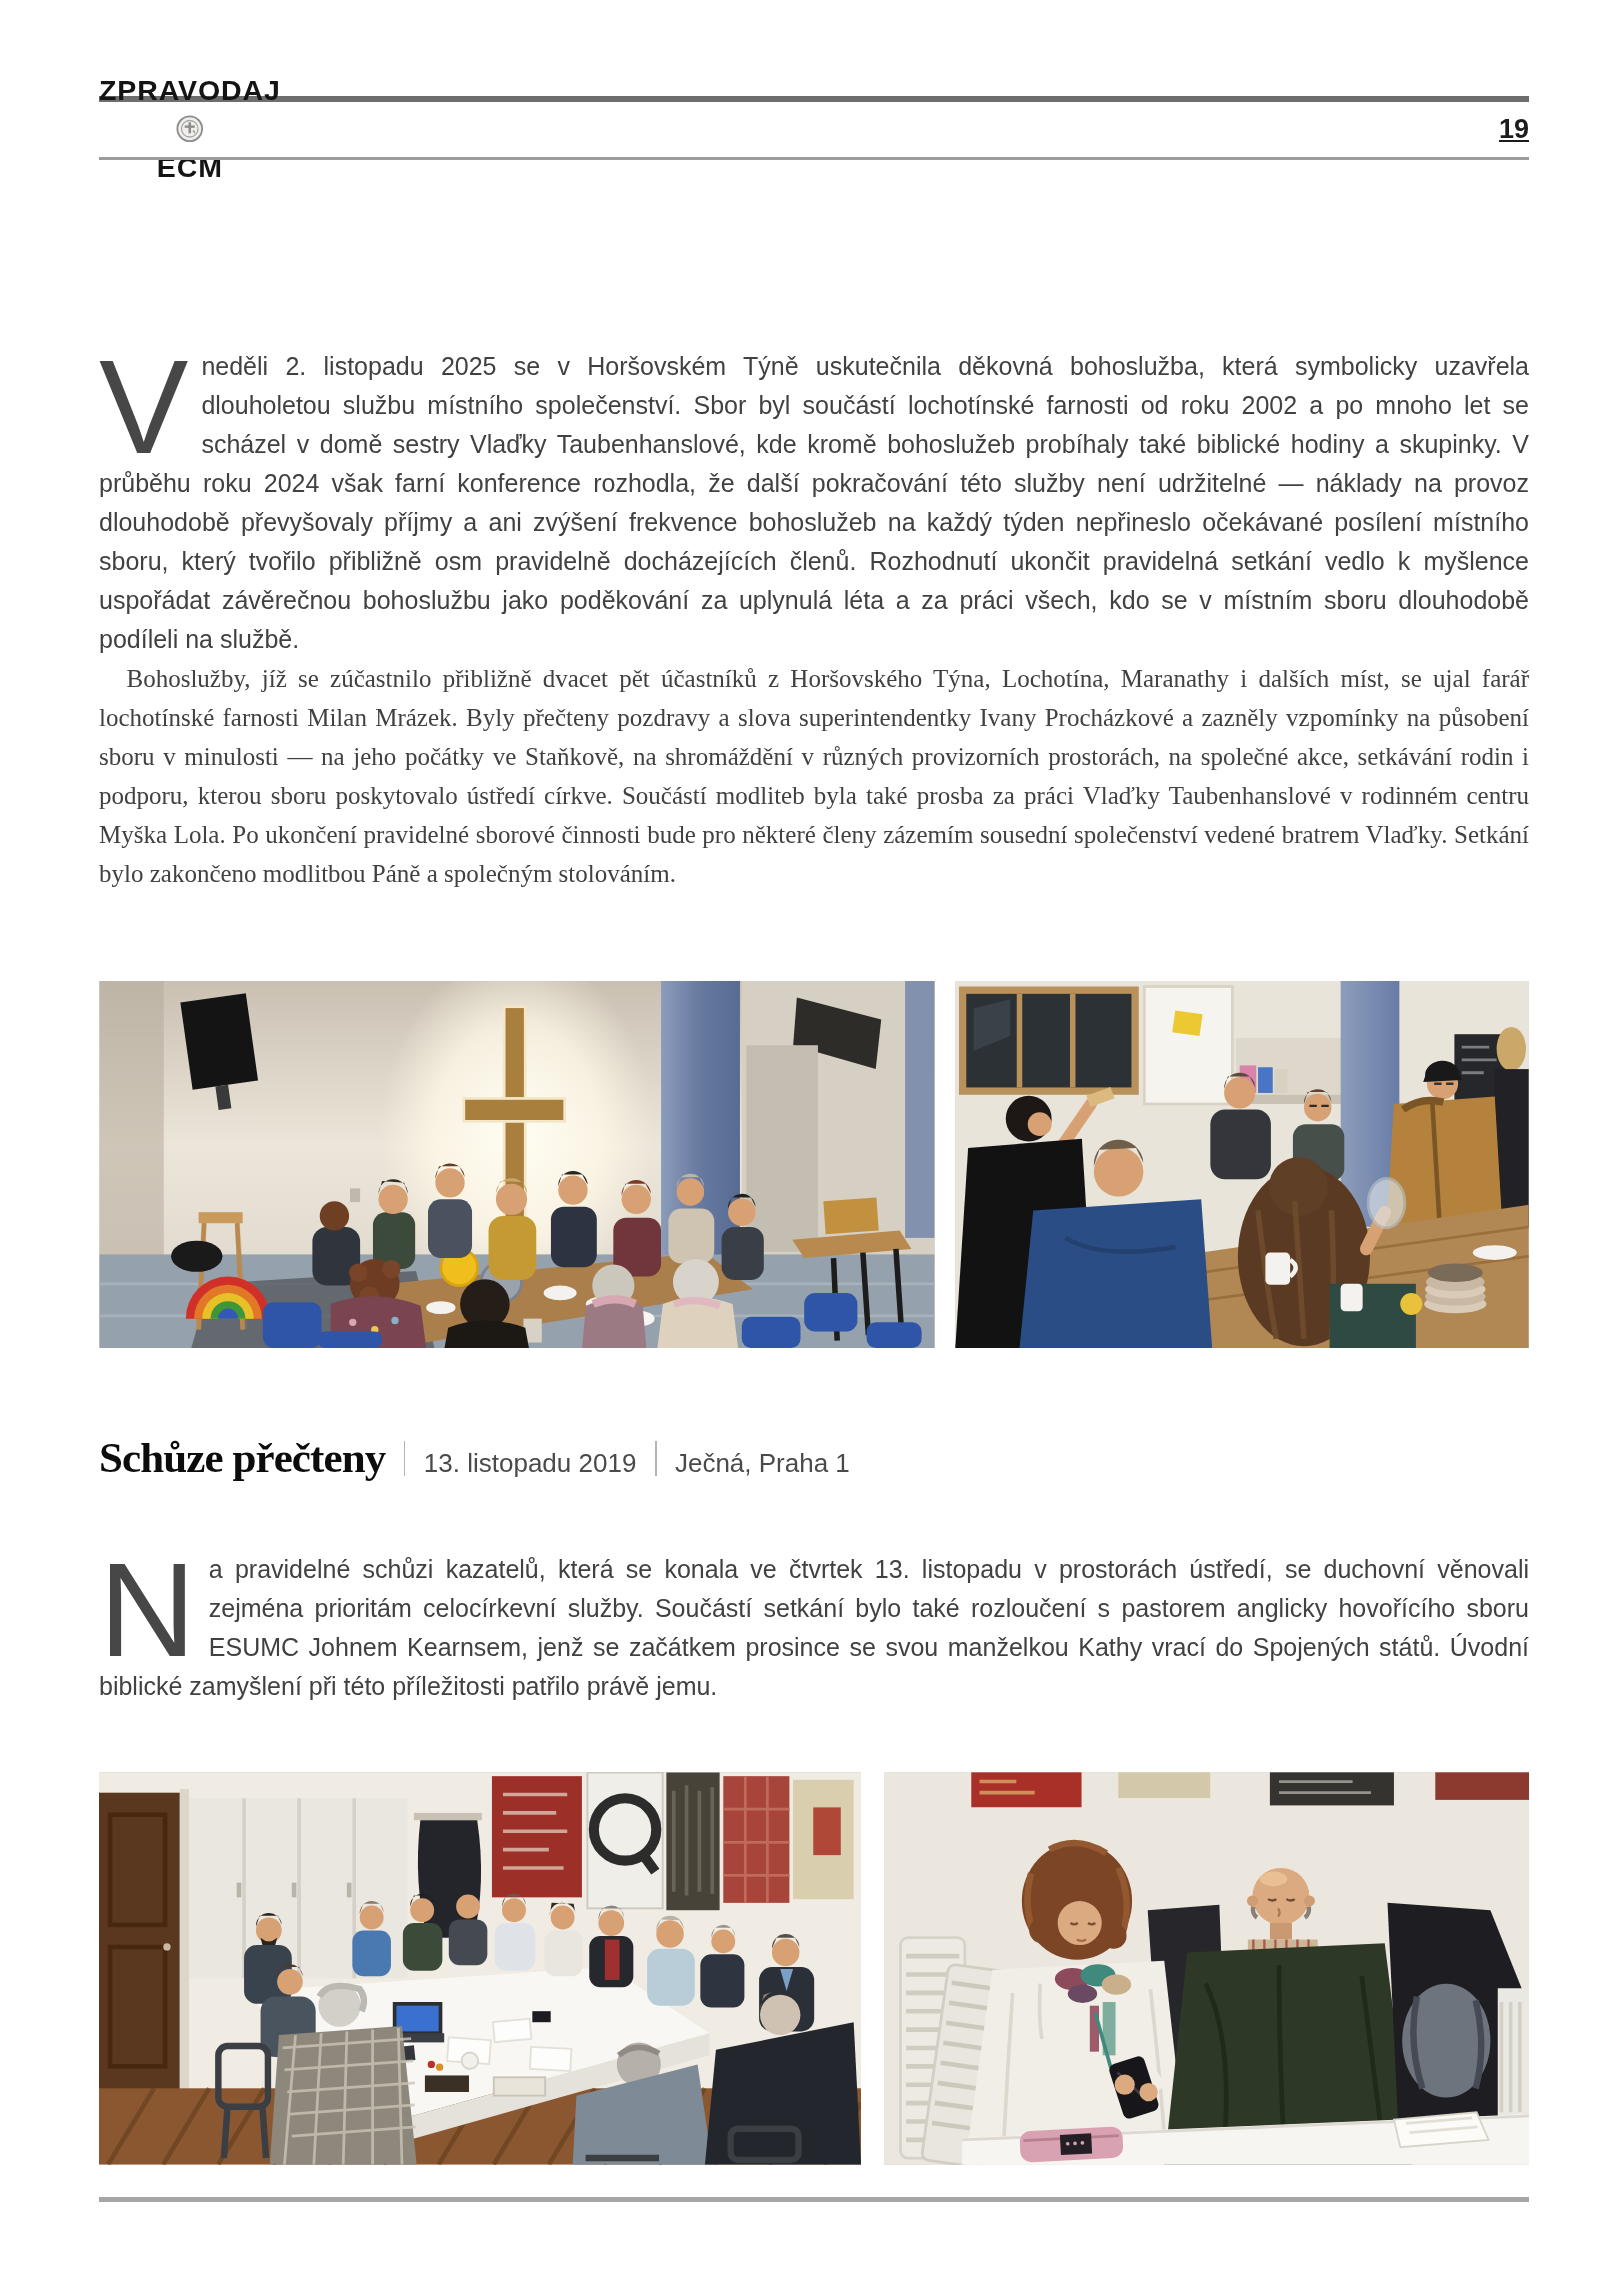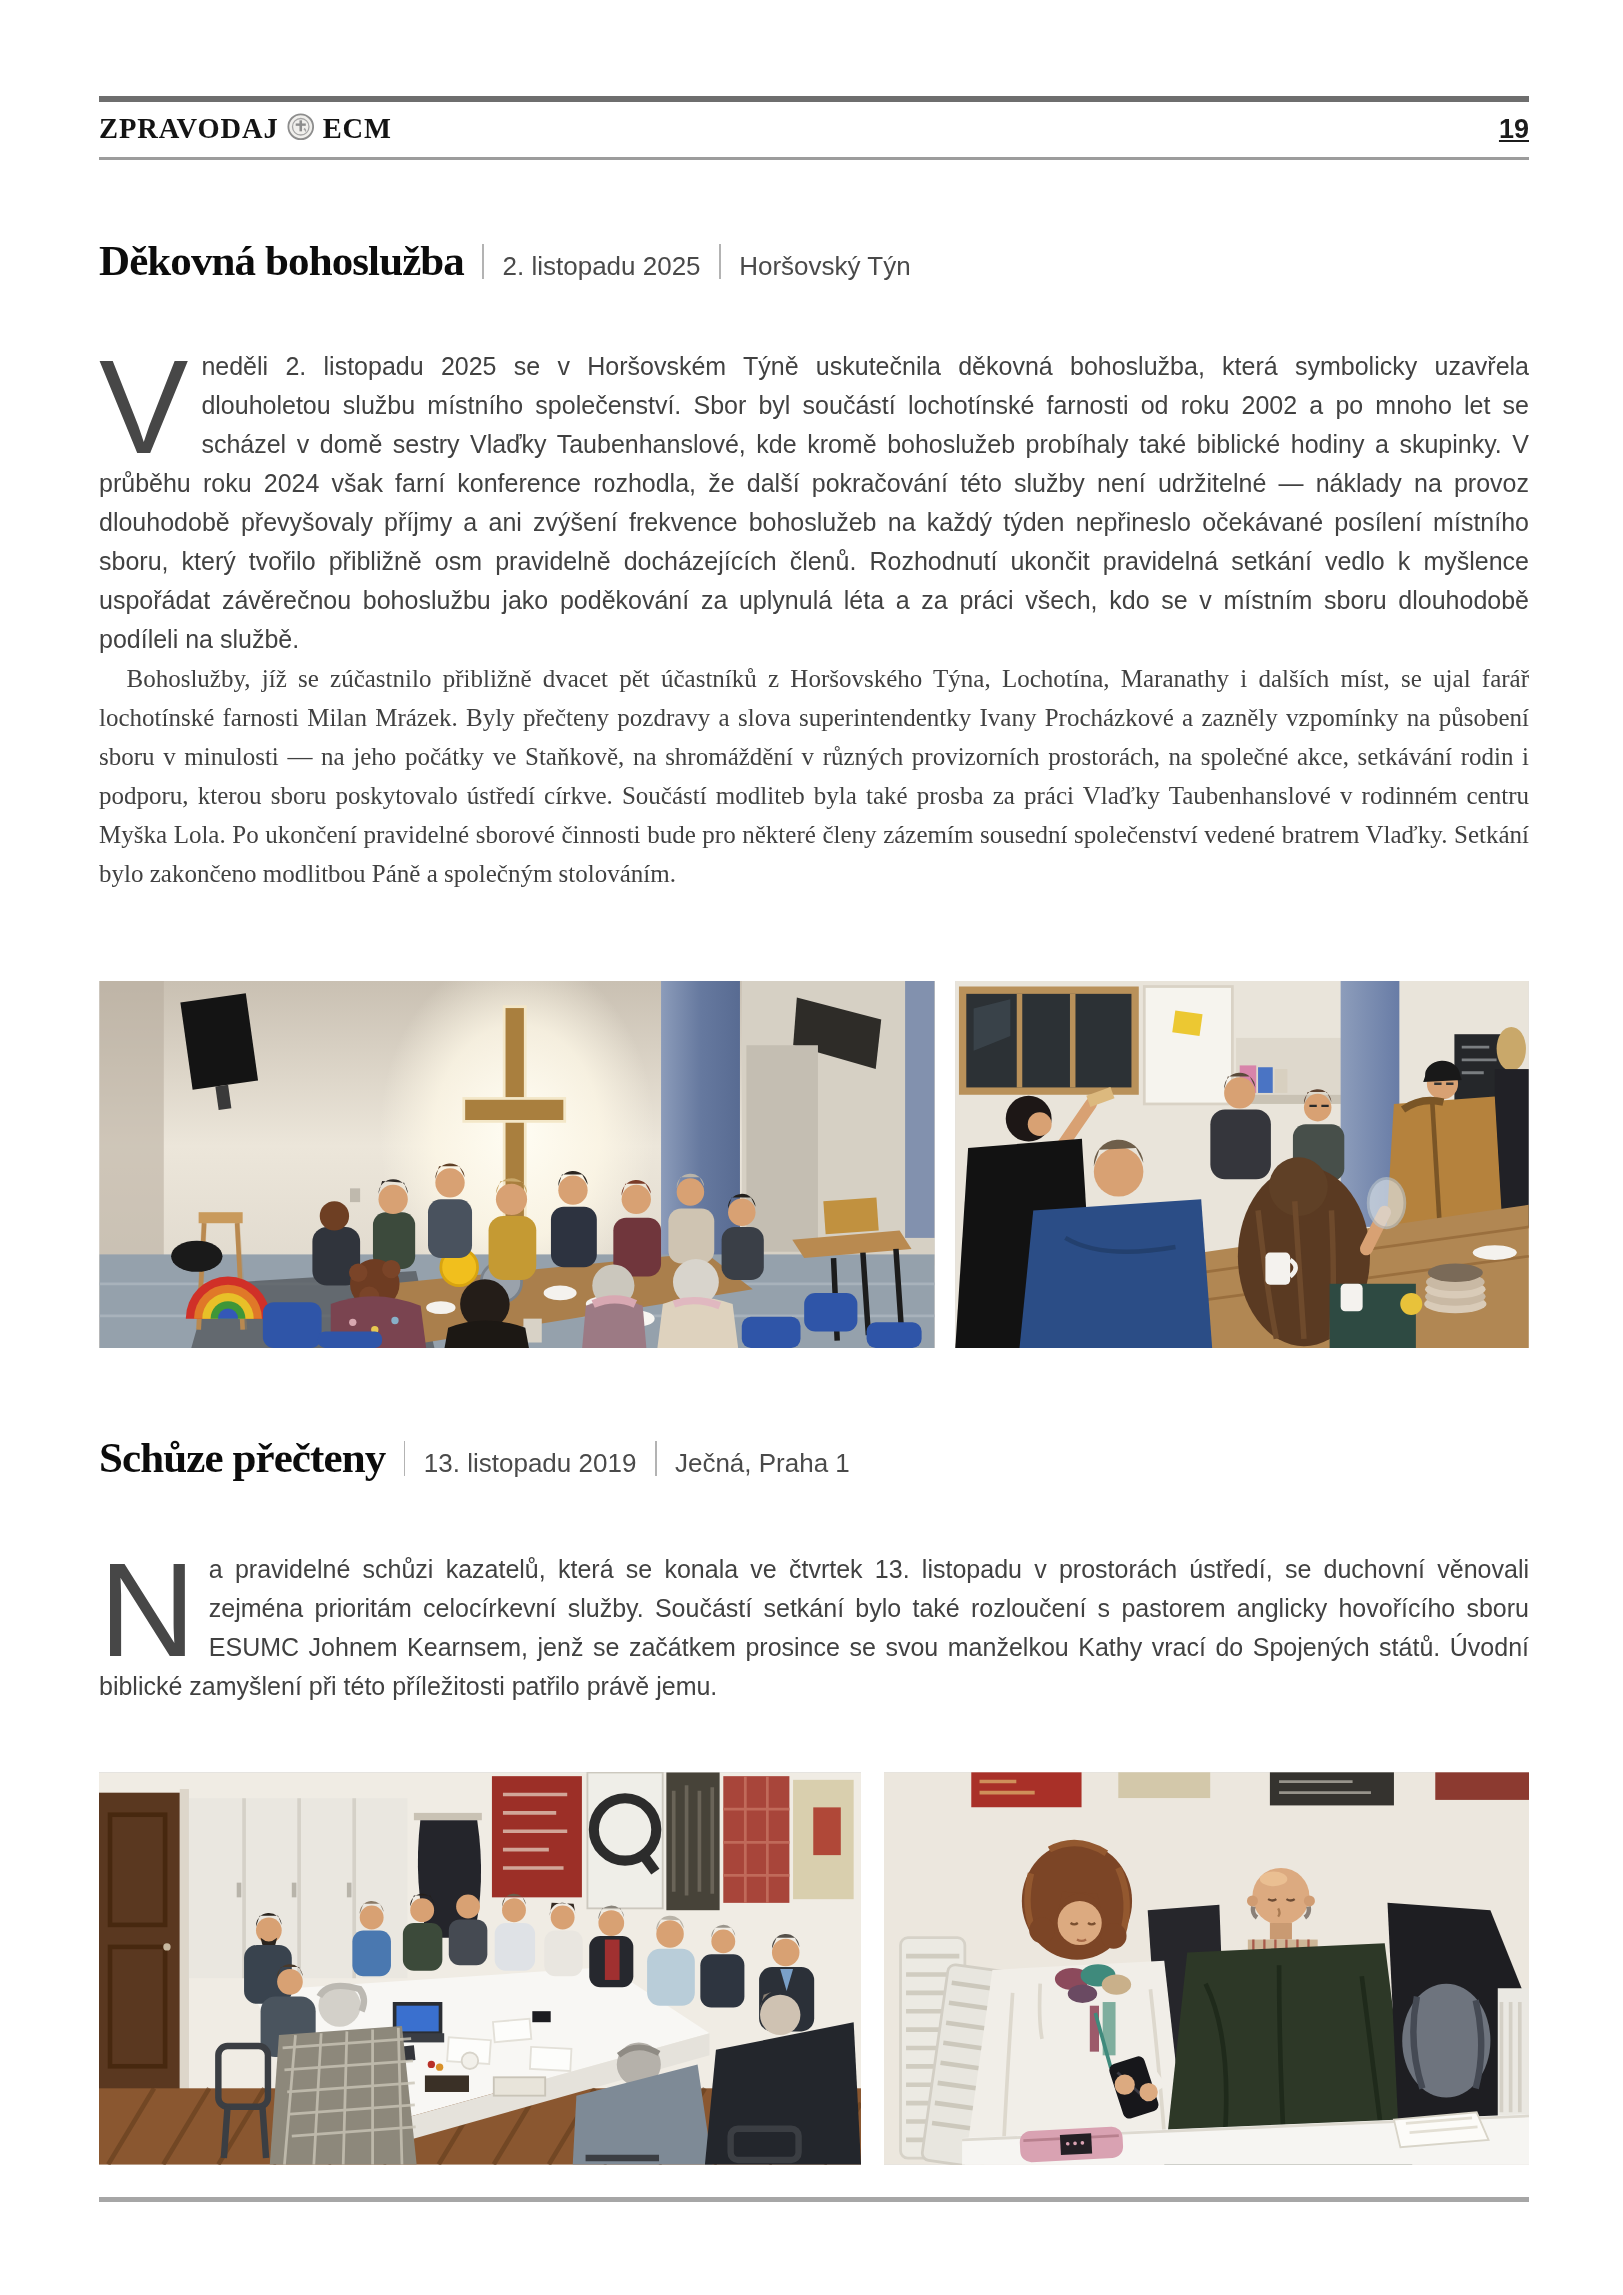--- a/index.html
+++ b/index.html
@@ -9,23 +9,23 @@
   }
   .rule { position:absolute; left:99px; width:1430px; }
   .rule-top    { top:96px;  height:5.5px; background:#6e6e6e; }
   .rule-under  { top:157px;  height:2.8px; background:#9c9c9c; }
   .rule-bottom { top:2197px; height:4.6px; background:#a6a6a6; }
 
   .masthead {
     position:absolute; left:99px; top:108px; width:1430px; height:42px;
     display:flex; justify-content:space-between; align-items:center;
   }
-  .brand { display:flex; align-items:flex-start; gap:8.3px;
-    font-family:Liberation Serif, serif; font-weight:700; font-size:28.5px;
-    letter-spacing:0.9px; color:#141414; }
+  .brand { display:flex; align-items:center; gap:8.3px;
+    font-family:Liberation Sans, sans-serif; font-weight:700; font-size:28.5px;
+    letter-spacing:0.9px; color:#141414;flex-direction:column; }
   .pagenum { font-size:27px; font-weight:700; color:#1c1c1c;text-decoration:underline; }
 
   .article-head { position:absolute; left:99px; display:flex; align-items:baseline; white-space:nowrap; }
   .article-head h1 {
     margin:0; font-family:"Liberation Serif", serif; font-weight:700;
     font-size:43px; letter-spacing:-0.9px; color:#0c0c0c; line-height:48px;
   }
   .vbar { display:inline-block; width:1.8px; height:35px; background:#b3b3b3;
     margin:0 18.4px; align-self:center; }
   .meta { font-size:26px; color:#4a4a4a; }
@@ -61,27 +61,20 @@
         <rect x="9.5" y="11.4" width="11" height="2.6" fill="#8d8d8d"></rect>
         <path d="M19 16 q3 2 1.5 5 q-0.5-2-2.5-3 z" fill="#a5a5a5"></path>
       </svg>
       <span>ECM</span>
     </div>
     <span class="pagenum">19</span>
   </div>
 
   <div class="rule rule-under"></div>
 
-  <div class="article-head" style="top:237px;">
-    <h1>Děkovná bohoslužba</h1>
-    <span class="vbar"></span>
-    <span class="meta">2. listopadu 2025</span>
-    <span class="vbar"></span>
-    <span class="meta">Horšovský Týn</span>
-  </div>
 
   <div class="body-text" style="top:347px;">
     <p><span class="dropcap">V</span><span>neděli 2. listopadu 2025 se v Horšovském Týně uskutečnila děkovná bohoslužba, která symbolicky uzavřela dlouholetou službu místního společenství. Sbor byl součástí lochotínské farnosti od roku 2002 a po mnoho let se scházel v domě sestry Vlaďky Taubenhanslové, kde kromě bohoslužeb probíhaly také biblické hodiny a skupinky. V průběhu roku 2024 však farní konference rozhodla, že další pokračování této služby není udržitelné — náklady na provoz dlouhodobě převyšovaly příjmy a ani zvýšení frekvence bohoslužeb na každý týden nepřineslo očekávané posílení místního sboru, který tvořilo přibližně osm pravidelně docházejících členů. Rozhodnutí ukončit pravidelná setkání vedlo k myšlence uspořádat závěrečnou bohoslužbu jako poděkování za uplynulá léta a za práci všech, kdo se v místním sboru dlouhodobě podíleli na službě.</span></p>
     <p class="indent">Bohoslužby, jíž se zúčastnilo přibližně dvacet pět účastníků z Horšovského Týna, Lochotína, Maranathy i dalších míst, se ujal farář lochotínské farnosti Milan Mrázek. Byly přečteny pozdravy a slova superintendentky Ivany Procházkové a zazněly vzpomínky na působení sboru v minulosti — na jeho počátky ve Staňkově, na shromáždění v různých provizorních prostorách, na společné akce, setkávání rodin i podporu, kterou sboru poskytovalo ústředí církve. Součástí modliteb byla také prosba za práci Vlaďky Taubenhanslové v rodinném centru Myška Lola. Po ukončení pravidelné sborové činnosti bude pro některé členy zázemím sousední společenství vedené bratrem Vlaďky. Setkání bylo zakončeno modlitbou Páně a společným stolováním.</p>
   </div>
 
   <figure class="photo" style="left:99px; top:981px; width:836px; height:367px; margin:0;">
     <svg viewBox="0 0 910 400">
       <defs>
         <linearGradient id="p1wall" x1="0" y1="0" x2="0" y2="1">

